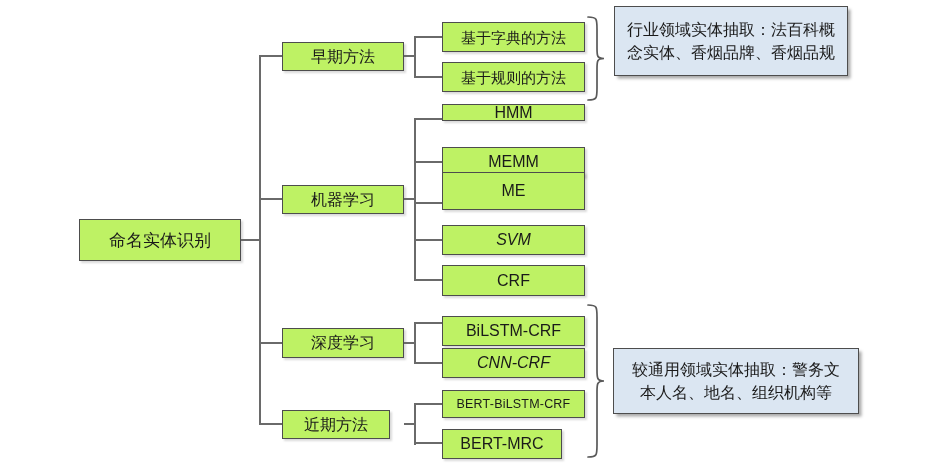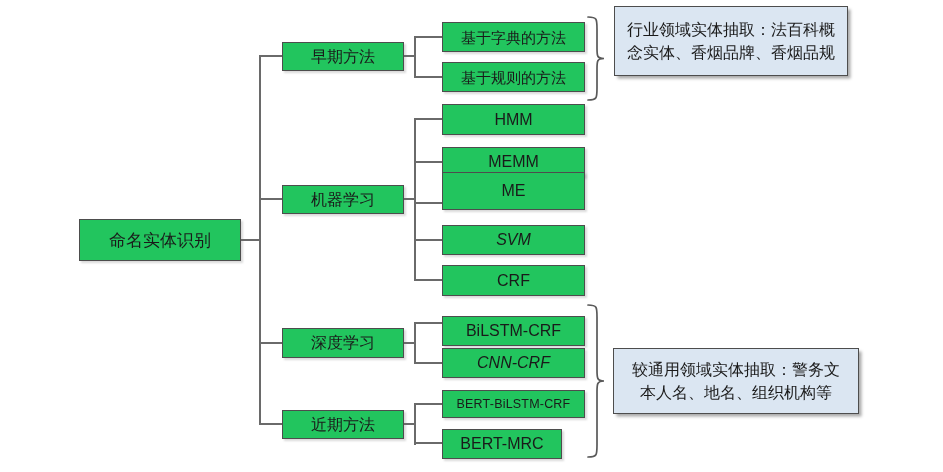--- a/index.html
+++ b/index.html
@@ -12,21 +12,21 @@
     position: relative;
     width: 943px;
     height: 472px;
     background: var(--canvas-bg, #ffffff);
     overflow: hidden;
     color: var(--text-color, #1a1a1a);
   }
   .node {
     position: absolute;
     box-sizing: border-box;
-    background: #22c55e;
+    background: #bef264;
     border: 1px solid var(--box-border, #4d4d4d);
     display: flex;
     align-items: center;
     justify-content: center;
     font-size: 16px;
     line-height: 1;
     white-space: nowrap;
     box-shadow: 1.5px 1.5px 2px rgba(0,0,0,0.15);
     text-align: center;
   }
@@ -67,21 +67,21 @@
   <div class="line" style="left:241px; top:239px; width:19px; height:2px;"></div>
   <div class="line" style="left:259px; top:55px; width:2px; height:370px;"></div>
   <div class="line" style="left:261px; top:55px; width:21px; height:2px;"></div>
   <div class="line" style="left:261px; top:198px; width:21px; height:2px;"></div>
   <div class="line" style="left:261px; top:342px; width:21px; height:2px;"></div>
   <div class="line" style="left:261px; top:423px; width:21px; height:2px;"></div>
 
   <div class="node" style="left:282px; top:42px; width:122px; height:29px;">早期方法</div>
   <div class="node" style="left:282px; top:185px; width:122px; height:29px;">机器学习</div>
   <div class="node" style="left:282px; top:328px; width:122px; height:30px;">深度学习</div>
-  <div class="node" style="left:282px; top:410px; width:122px; height:29px;">近期方法</div>
+  <div class="node" style="left:282px; top:410px; width:108px; height:29px;">近期方法</div>
 
   <div class="line" style="left:404px; top:55px; width:11px; height:2px;"></div>
   <div class="line" style="left:414px; top:36px; width:2px; height:42px;"></div>
   <div class="line" style="left:416px; top:36px; width:26px; height:2px;"></div>
   <div class="line" style="left:416px; top:76px; width:26px; height:2px;"></div>
 
   <div class="line" style="left:404px; top:198px; width:11px; height:2px;"></div>
   <div class="line" style="left:414px; top:118px; width:2px; height:163px;"></div>
   <div class="line" style="left:416px; top:118px; width:26px; height:2px;"></div>
   <div class="line" style="left:416px; top:161px; width:26px; height:2px;"></div>
@@ -95,21 +95,21 @@
   <div class="line" style="left:416px; top:362px; width:26px; height:2px;"></div>
 
   <div class="line" style="left:404px; top:423px; width:11px; height:2px;"></div>
   <div class="line" style="left:414px; top:403px; width:2px; height:42px;"></div>
   <div class="line" style="left:416px; top:403px; width:26px; height:2px;"></div>
   <div class="line" style="left:416px; top:442px; width:26px; height:2px;"></div>
 
   <div class="node cjk-leaf" style="left:442px; top:22px; width:143px; height:30px;">基于字典的方法</div>
   <div class="node cjk-leaf" style="left:442px; top:62px; width:143px; height:30px;">基于规则的方法</div>
 
-  <div class="node" style="left:442px; top:104px; width:143px; height:31px;">HMM</div>
+  <div class="node" style="left:442px; top:104px; width:143px; height:17px;">HMM</div>
   <div class="node" style="left:442px; top:147px; width:143px; height:30px;">MEMM</div>
   <div class="node" style="left:442px; top:172px; width:143px; height:38px;">ME</div>
   <div class="node" style="left:442px; top:225px; width:143px; height:30px;font-style:italic;">SVM</div>
   <div class="node" style="left:442px; top:265px; width:143px; height:31px;">CRF</div>
 
   <div class="node" style="left:442px; top:316px; width:143px; height:30px;">BiLSTM-CRF</div>
   <div class="node" style="left:442px; top:348px; width:143px; height:30px;font-style:italic;">CNN-CRF</div>
 
   <div class="node small-text" style="left:442px; top:390px; width:143px; height:28px;">BERT-BiLSTM-CRF</div>
   <div class="node" style="left:442px; top:429px; width:120px; height:30px;">BERT-MRC</div>

